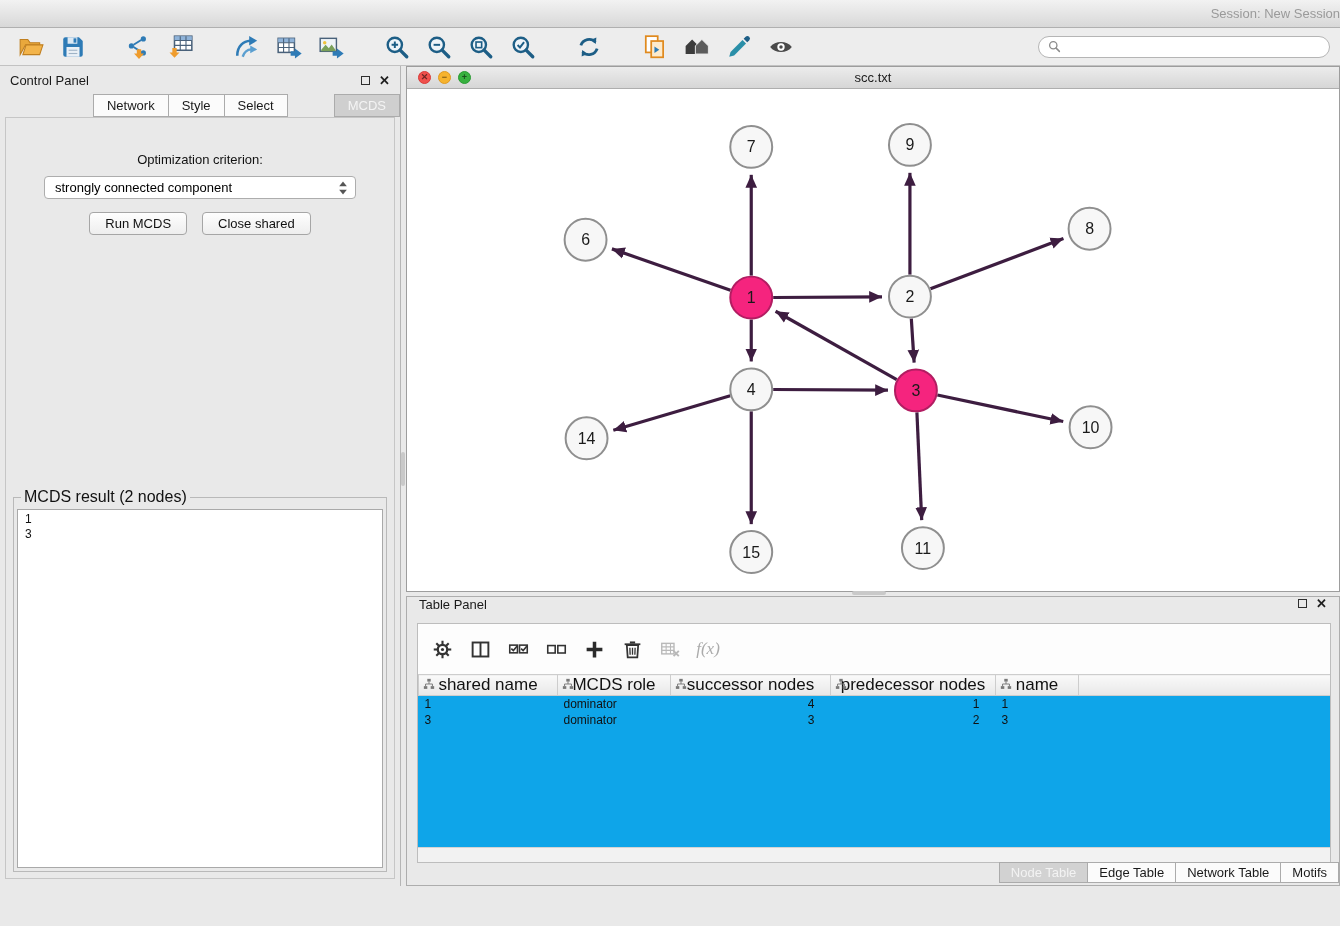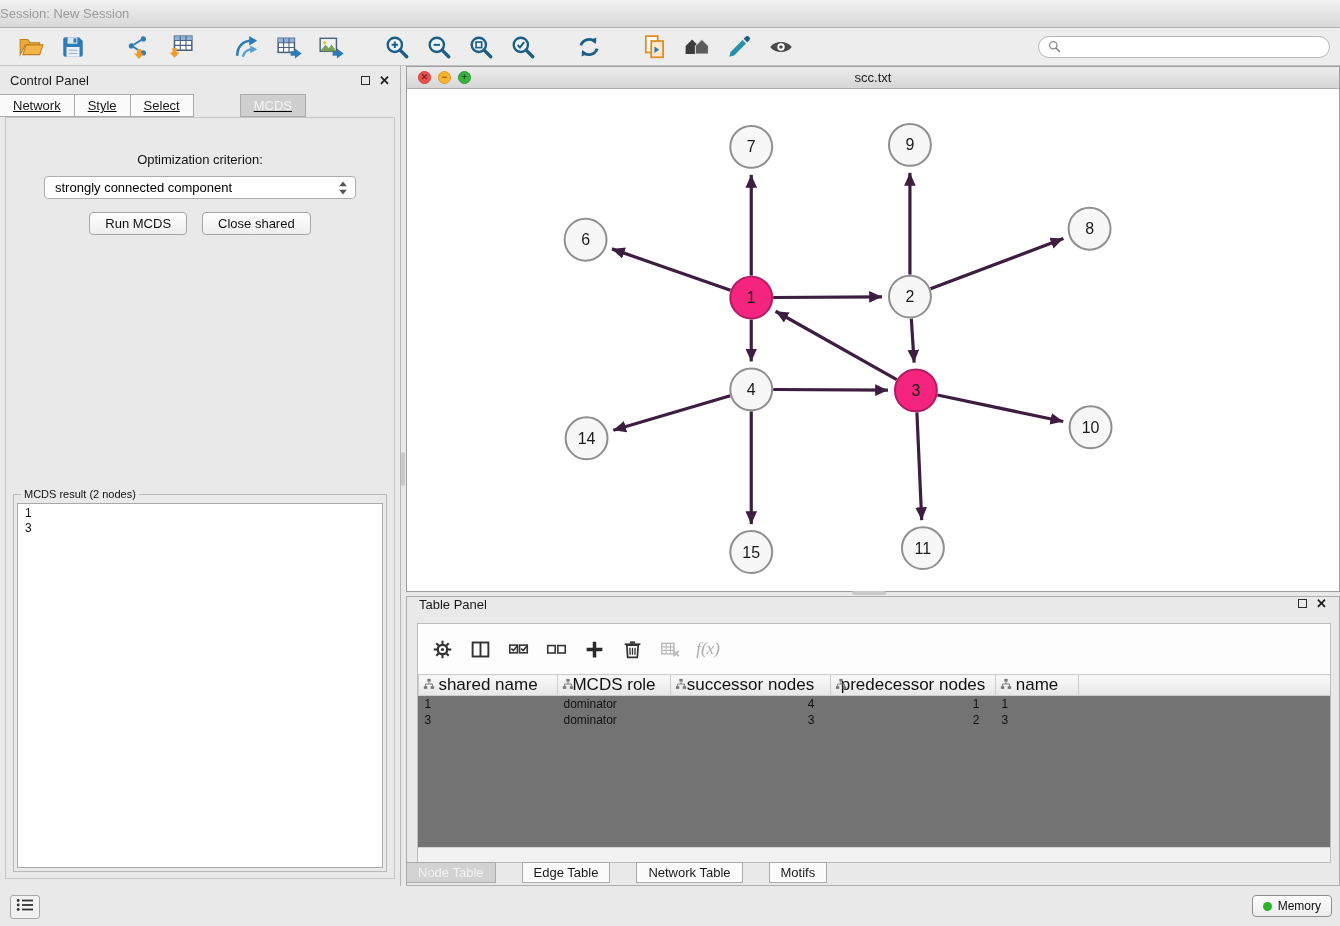--- a/index.html
+++ b/index.html
@@ -1,85 +1,85 @@
 <!DOCTYPE html>
 <html><head>
 <meta charset="utf-8">
 <style>
   *{margin:0;padding:0;box-sizing:border-box;}
   html,body{width:1340px;height:926px;}
   body{font-family:"Liberation Sans",sans-serif;background:#e9e9e9;}
   .app{position:relative;width:1340px;height:926px;background:#e9e9e9;overflow:hidden;}
 
   
-  .titlebar{position:absolute;left:0;top:0;width:100%;height:28px;background:linear-gradient(#f2f2f2,#d8d8d8);border-bottom:1px solid #b0b0b0;display:flex;align-items:center;justify-content:flex-start;}
+  .titlebar{position:absolute;left:0;top:0;width:100%;height:28px;background:linear-gradient(#f2f2f2,#d8d8d8);border-bottom:1px solid #b0b0b0;display:flex;align-items:center;justify-content:flex-end;}
   .titlebar .title{font-size:13px;color:#9a9a9a;}
 
   
   .toolbar{position:absolute;left:0;top:28px;width:100%;height:38px;background:#ededed;border-bottom:1px solid #c2c2c2;display:flex;align-items:center;padding:0 10px;}
   .tb-groups{display:flex;align-items:center;}
   .tb-group{display:flex;align-items:center;margin-right:24px;}
   .tb-btn{width:42px;height:32px;border:none;background:transparent;display:flex;align-items:center;justify-content:center;cursor:pointer;}
   .tb-btn .icon svg{width:26px;height:26px;display:block;}
   .searchbox{margin-left:auto;width:292px;height:22px;border:1px solid #b5b5b5;border-radius:12px;background:#fff;display:flex;align-items:center;padding:0 9px;}
   .searchbox .sicon svg{width:13px;height:13px;display:block;}
   .search-input{flex:1;border:none;outline:none;font-size:12px;margin-left:5px;background:transparent;font-family:inherit;}
 
   
   .control-panel{position:absolute;left:0;top:66px;width:401px;height:820px;background:#e9e9e9;border-right:1px solid #b5b5b5;}
   .cp-header{height:28px;display:flex;align-items:center;padding:0 10px;font-size:13px;color:#1a1a1a;}
   .win-icons{margin-left:auto;display:flex;align-items:center;gap:9px;}
   .float-icon{width:9px;height:9px;border:1.5px solid #2e2e2e;display:inline-block;cursor:pointer;}
   .close-icon{font-size:13px;font-weight:bold;color:#1e1e1e;cursor:pointer;line-height:1;}
-  .cp-tabs{display:flex;justify-content:flex-start;text-decoration:underline;}
+  .cp-tabs{display:flex;justify-content:flex-end;}
   .cp-tab{font-size:13px;padding:3px 13px;border:1px solid #ababab;background:#fbfbfb;margin-left:-1px;cursor:pointer;color:#1a1a1a;}
   .cp-tab.active{background:#cfcfcf;color:#f4f4f4;margin-left:46px;}
   .cp-pane{position:absolute;left:5px;top:51px;width:390px;height:762px;border:1px solid #c6c6c6;}
   .opt-label{text-align:center;margin-top:34px;font-size:13px;color:#111;}
   .combo{margin:9px auto 0;width:312px;height:23px;background:#fff;border:1px solid #adadad;border-radius:4px;display:flex;align-items:center;padding:0 7px 0 10px;font-size:13px;cursor:pointer;}
   .combo-arrows{margin-left:auto;display:flex;align-items:center;}
   .btn-row{display:flex;justify-content:center;gap:15px;margin-top:13px;}
   .btn{font-size:13px;font-family:inherit;padding:3px 15px;border:1px solid #a6a6a6;border-radius:4px;background:linear-gradient(#fefefe,#eeeeee);cursor:pointer;color:#111;}
   .result-fs{position:absolute;left:7px;top:370px;width:374px;height:384px;border:1px solid #b9b9b9;padding:3px;}
-  .result-fs legend{font-size:11px;padding:0 3px;margin-left:4px;color:#111;}
+  .result-fs legend{font-size:16px;padding:0 3px;margin-left:4px;color:#111;}
   .result-box{width:100%;height:100%;background:#fff;border:1px solid #a9a9a9;font-size:12px;padding:2px 7px;line-height:15px;overflow:hidden;color:#111;}
 
   
   .network-window{position:absolute;left:406px;top:66px;width:934px;height:526px;border:1px solid #9d9d9d;background:#fff;}
   .nw-titlebar{position:relative;height:22px;background:linear-gradient(#ececec,#d6d6d6);border-bottom:1px solid #aeaeae;display:flex;align-items:center;}
   .tl{width:13px;height:13px;border-radius:50%;display:inline-flex;align-items:center;justify-content:center;font-size:9px;line-height:1;color:rgba(0,0,0,.55);margin-left:7px;cursor:pointer;font-weight:bold;z-index:2;}
   .tl.red{background:#f0504c;border:1px solid #d83a38;margin-left:11px;}
   .tl.yellow{background:#f6b32e;border:1px solid #df9a22;}
   .tl.green{background:#37b13f;border:1px solid #2a9a33;}
   .nw-title{position:absolute;left:0;right:0;text-align:center;font-size:13px;color:#1a1a1a;pointer-events:none;}
   .nw-content{position:absolute;left:0;top:22px;right:0;bottom:0;background:#fff;}
   .nw-content svg{width:100%;height:100%;display:block;}
 
   
   .v-grip{position:absolute;left:401px;top:452px;width:4px;height:34px;background:#c9c9c9;border-radius:2px;cursor:col-resize;}
   .h-grip{position:absolute;left:852px;top:591px;width:34px;height:4px;background:#c9c9c9;border-radius:2px;cursor:row-resize;}
 
   
   .table-panel{position:absolute;left:406px;top:596px;width:934px;height:290px;background:#e9e9e9;border:1px solid #adadad;}
   .tp-header{height:24px;display:flex;align-items:flex-start;padding:0 12px;font-size:13px;color:#1a1a1a;}
-  .table-container{position:absolute;left:10px;top:26px;width:914px;height:240px;background:#737373;border:1px solid #bdbdbd;}
+  .table-container{position:absolute;left:10px;top:26px;width:914px;height:240px;background:#0ea5e9;border:1px solid #bdbdbd;}
   .tt-toolbar{height:50px;display:flex;align-items:center;padding-left:9px;gap:8px;background:#fdfdfd;}
   .tt-btn{width:30px;height:30px;border:none;background:transparent;display:flex;align-items:center;justify-content:center;cursor:pointer;}
   .tt-btn svg{width:21px;height:21px;display:block;}
   .tt-btn.disabled{cursor:default;}
   .fx{font-family:"Liberation Serif",serif;font-style:italic;font-size:17px;color:#ababab;}
   .node-table{border-collapse:collapse;table-layout:fixed;width:100%;font-size:12px;color:#111;}
   .node-table th{height:19px;font-weight:normal;background:linear-gradient(#fafafa,#e7e7e7);border:1px solid #cdcdcd;position:relative;overflow:hidden;white-space:nowrap;font-size:17px;}
   .node-table th .th-icon{position:absolute;left:4px;top:3px;}
   .node-table th .th-icon svg{width:12px;height:12px;display:block;}
   .node-table th.filler{border-right:none;}
   .node-table td{height:16px;padding:0 6px;white-space:nowrap;overflow:hidden;}
   .node-table td.align-r{text-align:right;padding-right:16px;}
   .hscroll-strip{position:absolute;left:0;right:0;bottom:0;height:15px;background:#f2f2f2;border-top:1px solid #d4d4d4;}
-  .tp-tabs{position:absolute;left:0;right:0;bottom:2px;display:flex;justify-content:flex-start;gap:27px;}
+  .tp-tabs{position:absolute;left:12px;right:0;bottom:2px;display:flex;justify-content:flex-end;}
   .tp-tab{font-size:13px;padding:2px 11px;border:1px solid #ababab;background:#fbfbfb;margin-left:-1px;cursor:pointer;color:#1a1a1a;}
   .tp-tab.active{background:#d2d2d2;color:#f3f3f3;}
 
   
   .statusbar{position:absolute;left:0;top:886px;width:100%;height:40px;background:#e9e9e9;}
   .sb-left-btn{position:absolute;left:10px;top:9px;width:30px;height:24px;border:1px solid #a8a8a8;border-radius:3px;background:#f2f2f2;display:flex;align-items:center;justify-content:center;cursor:pointer;}
   .memory-btn{position:absolute;right:8px;top:9px;height:22px;border:1px solid #8f8f8f;border-radius:4px;background:linear-gradient(#fdfdfd,#ededed);display:flex;align-items:center;gap:6px;padding:0 10px;font-size:12px;cursor:pointer;color:#111;}
   .mem-dot{width:9px;height:9px;border-radius:50%;background:#27b427;display:inline-block;}
 </style>
 </head>
@@ -527,32 +527,14 @@
       <div class="hscroll-strip"></div>
     </div>
     <div class="tp-tabs">
         <div class="tp-tab active">Node Table</div>
         <div class="tp-tab">Edge Table</div>
         <div class="tp-tab">Network Table</div>
         <div class="tp-tab">Motifs</div>
       </div>
   </div>
 
-  <div class="statusbar">
-    <div class="sb-left-btn">
-      <span>
-        <svg viewBox="0 0 18 14" width="18" height="14">
-            <circle cx="2.2" cy="2.5" r="1.4" fill="#333"></circle>
-            <circle cx="2.2" cy="7" r="1.4" fill="#333"></circle>
-            <circle cx="2.2" cy="11.5" r="1.4" fill="#333"></circle>
-            <rect x="6" y="1.6" width="11" height="1.8" fill="#333"></rect>
-            <rect x="6" y="6.1" width="11" height="1.8" fill="#333"></rect>
-            <rect x="6" y="10.6" width="11" height="1.8" fill="#333"></rect>
-          </svg>
-      </span>
-    </div>
-    <div class="memory-btn">
-      <span class="mem-dot"></span>
-      <span>Memory</span>
-    </div>
-  </div>
 
 </div>
 
 </body></html>

